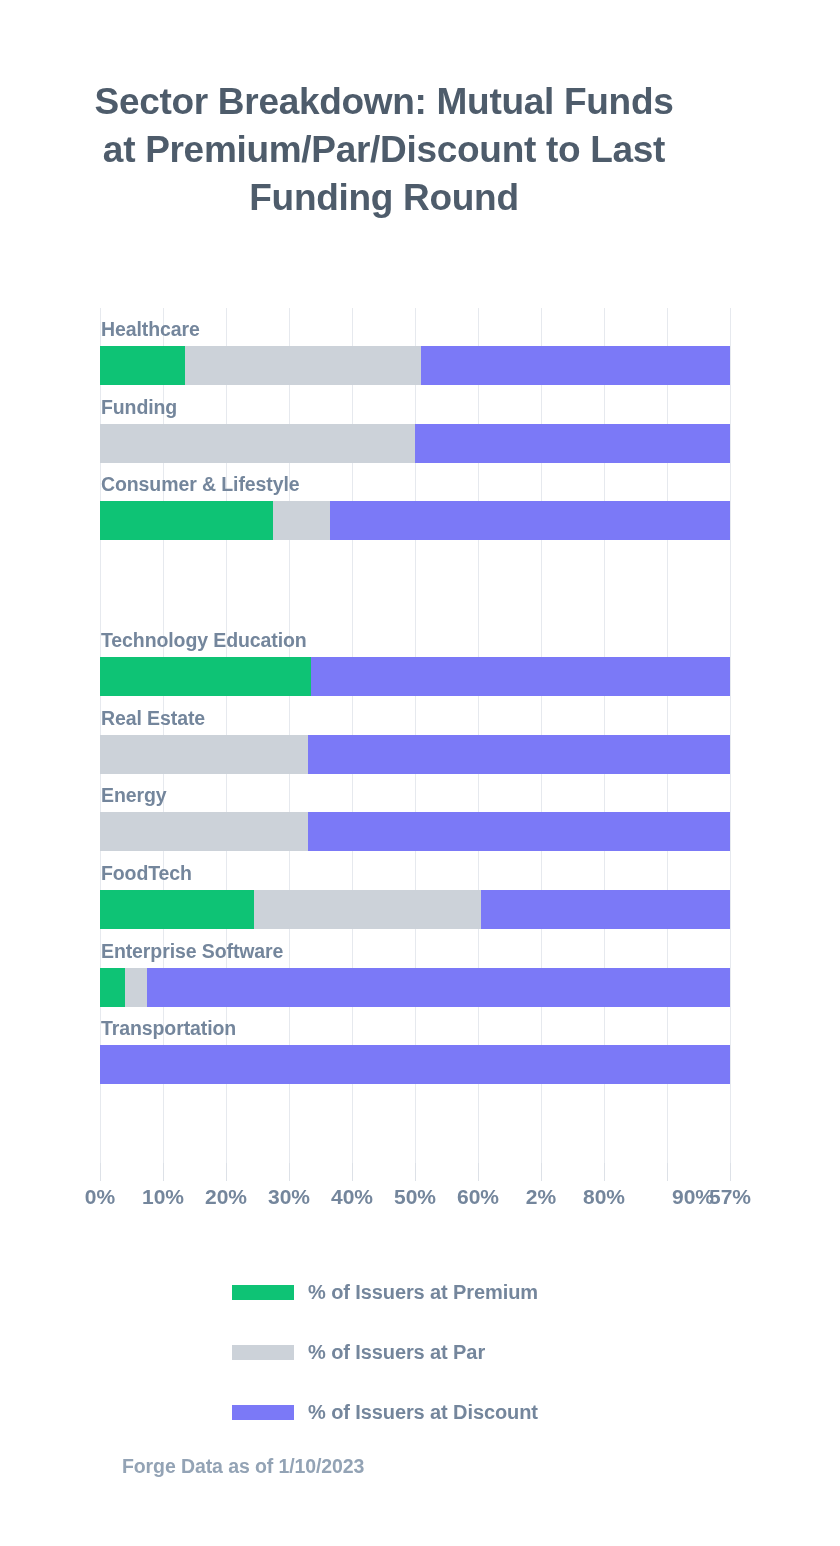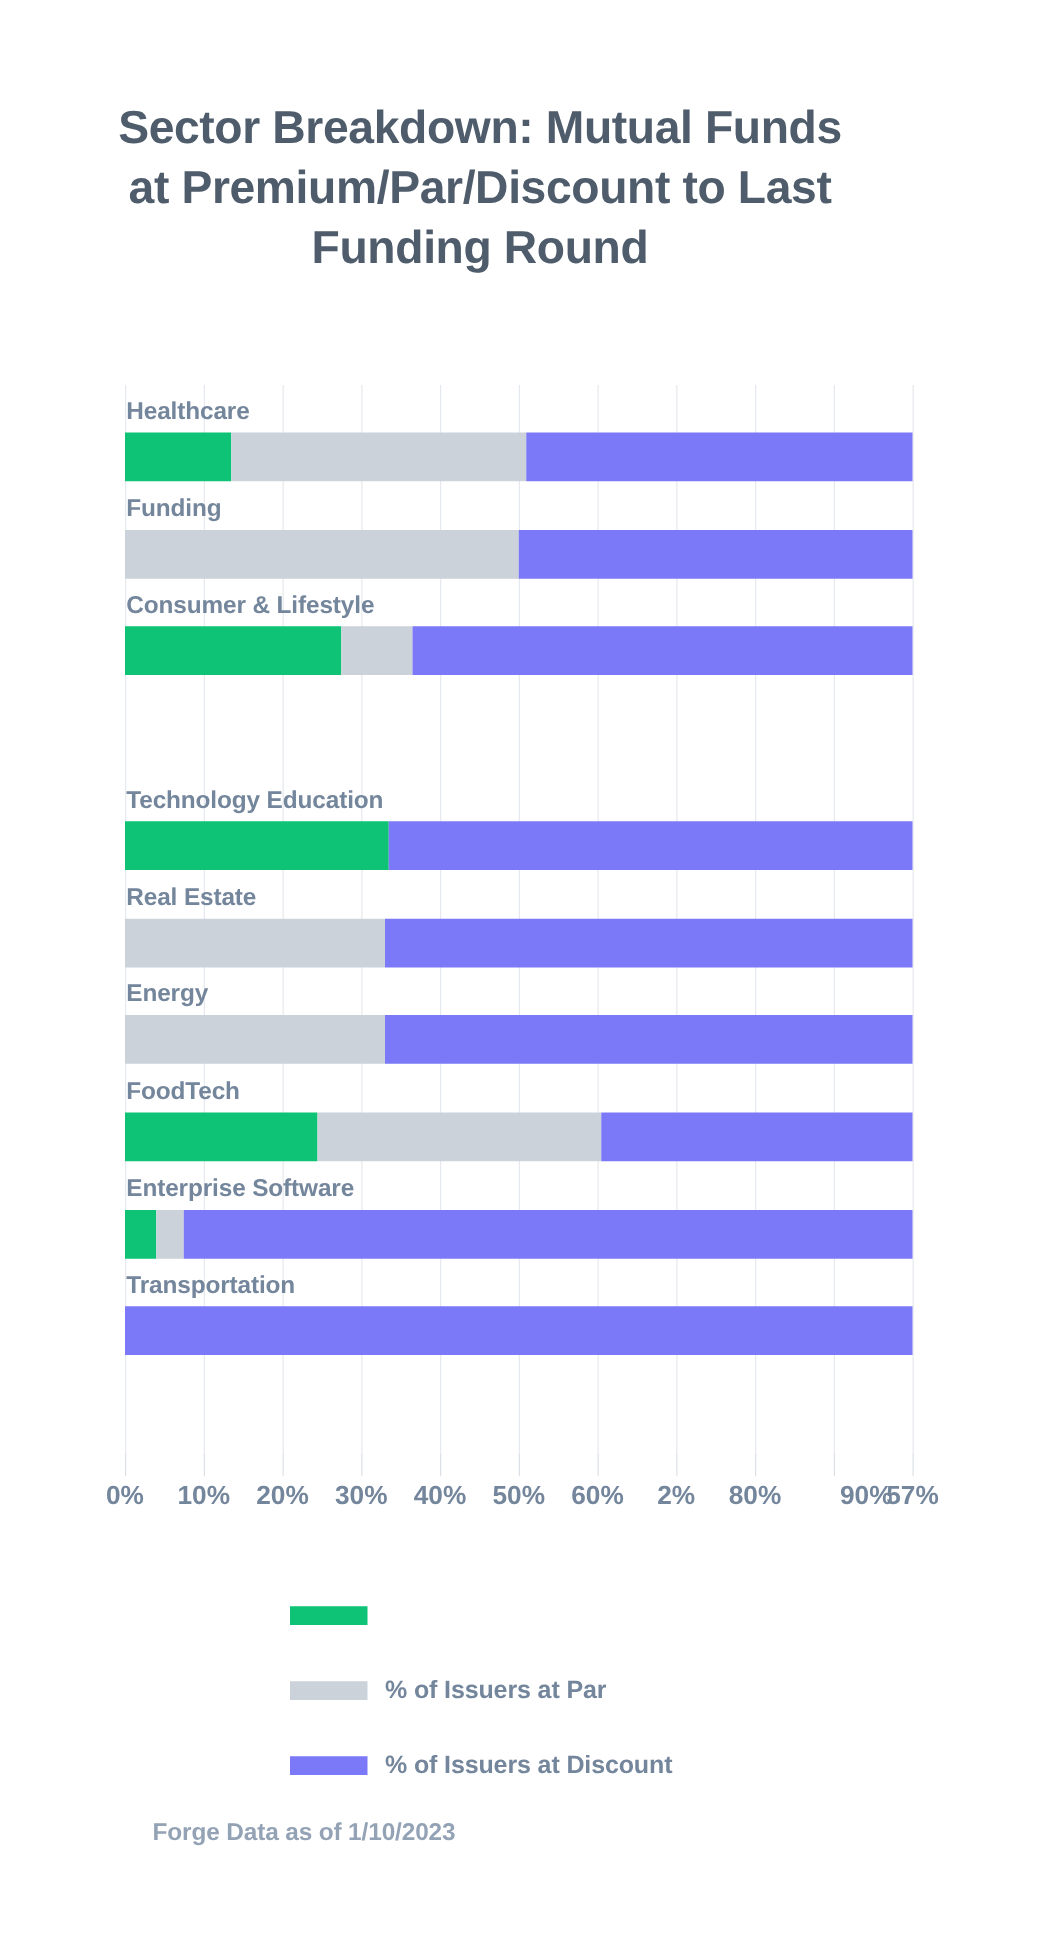--- a/index.html
+++ b/index.html
@@ -288,20 +288,21 @@
       <div class="tick-label" style="left: 504px;">80%</div>
       <div class="tick" style="left: 567px;"></div>
       <div class="tick-label" style="left: 567px; margin-left: 26px;">90%</div>
       <div class="tick" style="left: 630px;"></div>
       <div class="tick-label" style="left: 630px;">57%</div>
     </div>
 
   <div class="legend" id="legend">
       <div class="legend-item">
         <span class="swatch" style="background: rgb(14, 195, 117);"></span>
+        <span class="legend-text">% of Issuers at Premium</span>
       </div>
       <div class="legend-item">
         <span class="swatch" style="background: rgb(204, 210, 217);"></span>
         <span class="legend-text">% of Issuers at Par</span>
       </div>
       <div class="legend-item">
         <span class="swatch" style="background: rgb(123, 121, 247);"></span>
         <span class="legend-text">% of Issuers at Discount</span>
       </div>
     </div>

